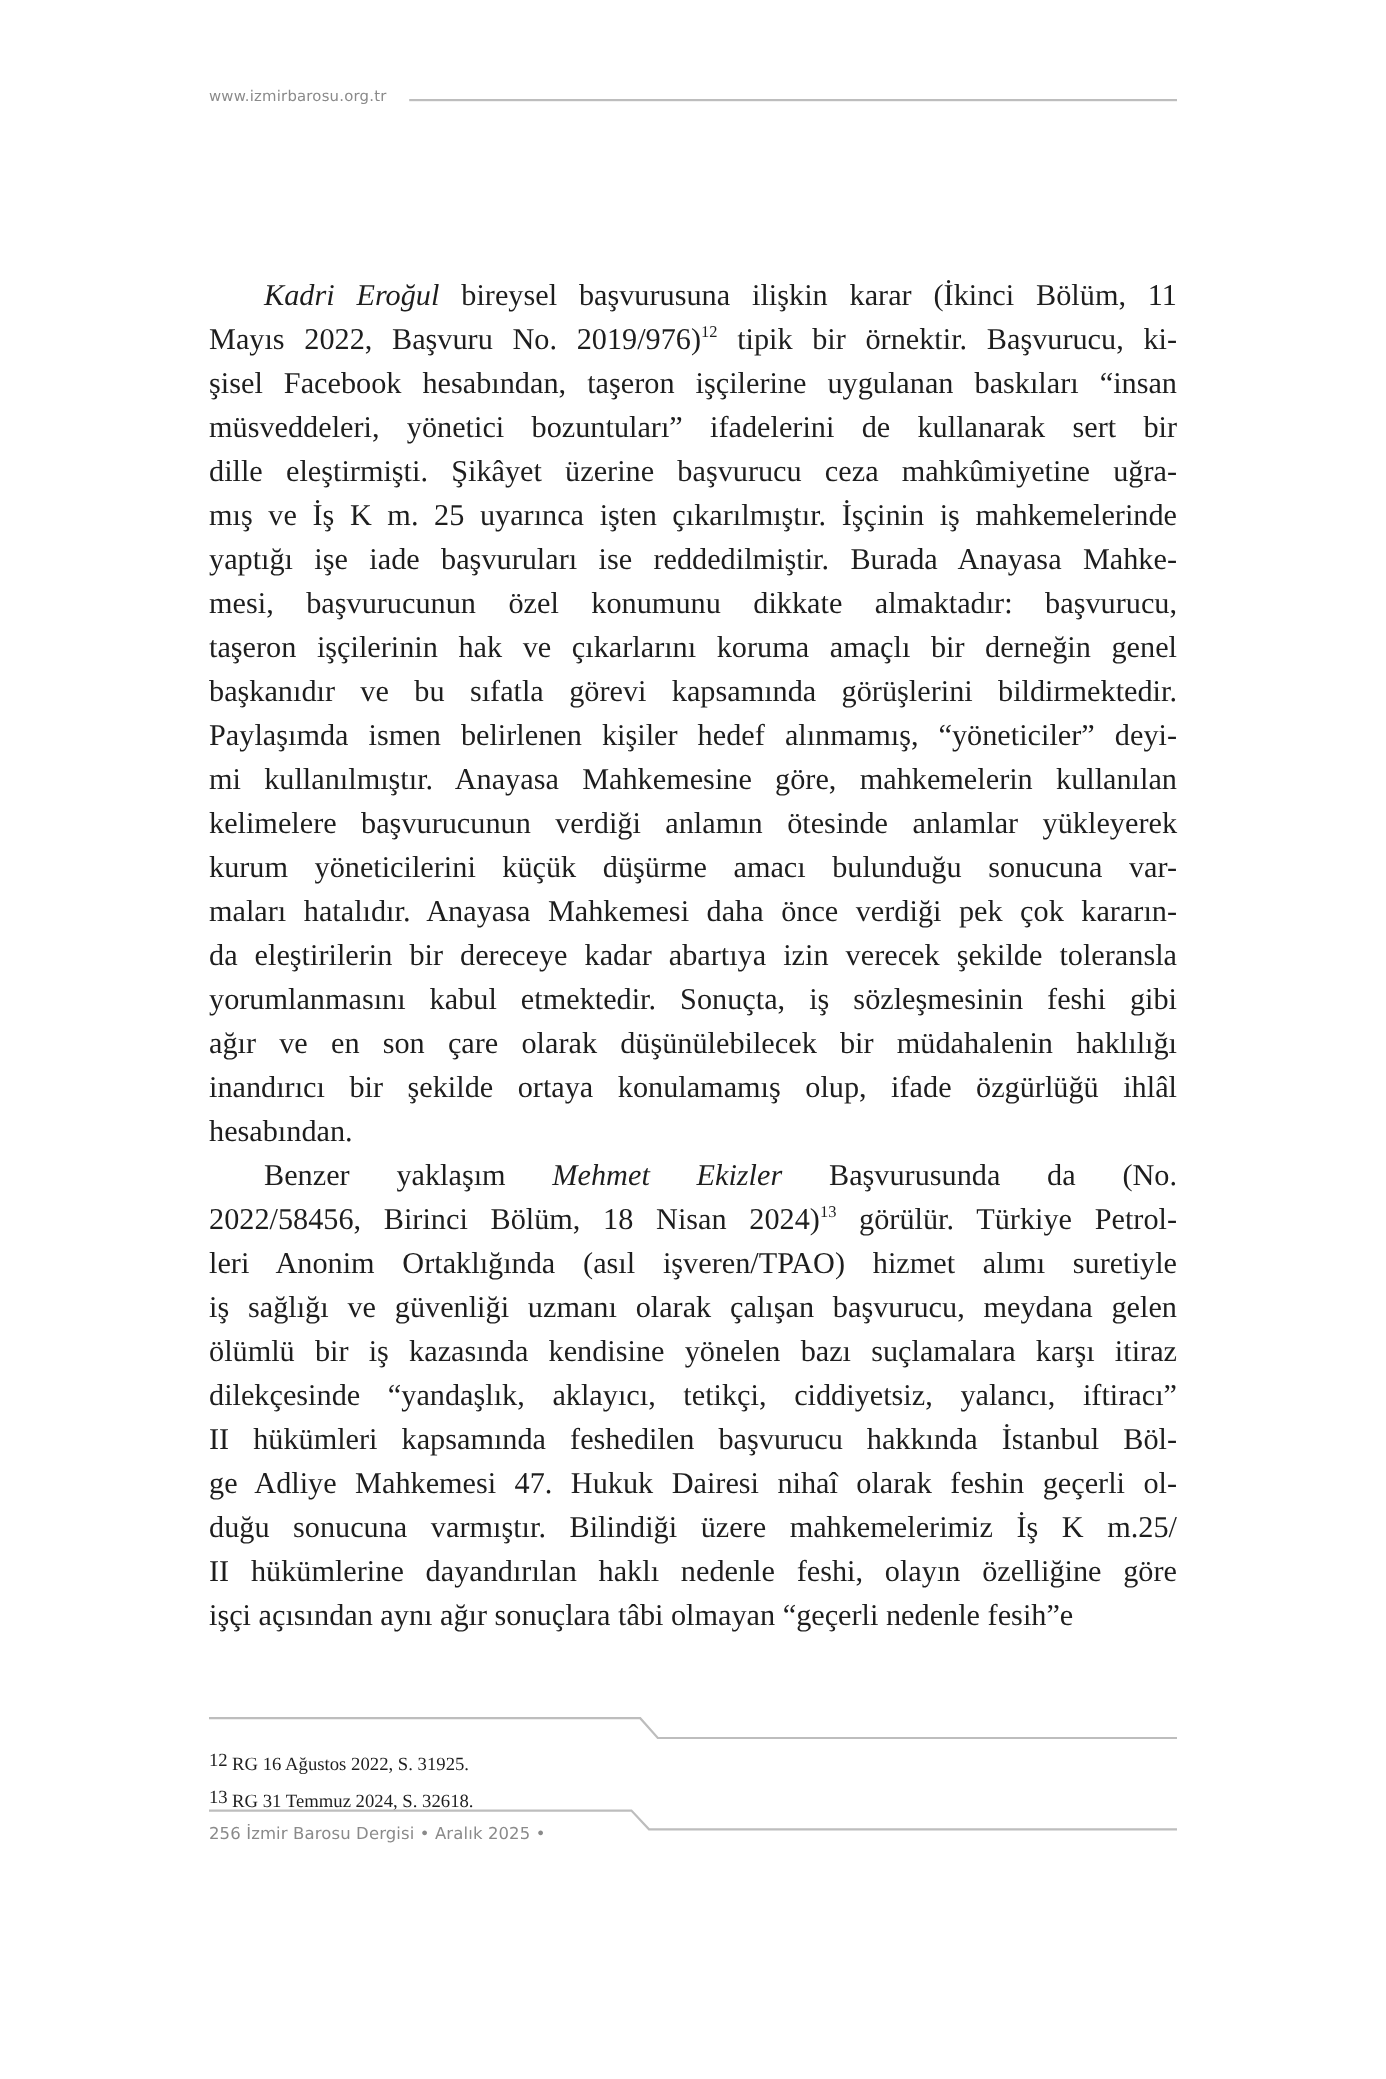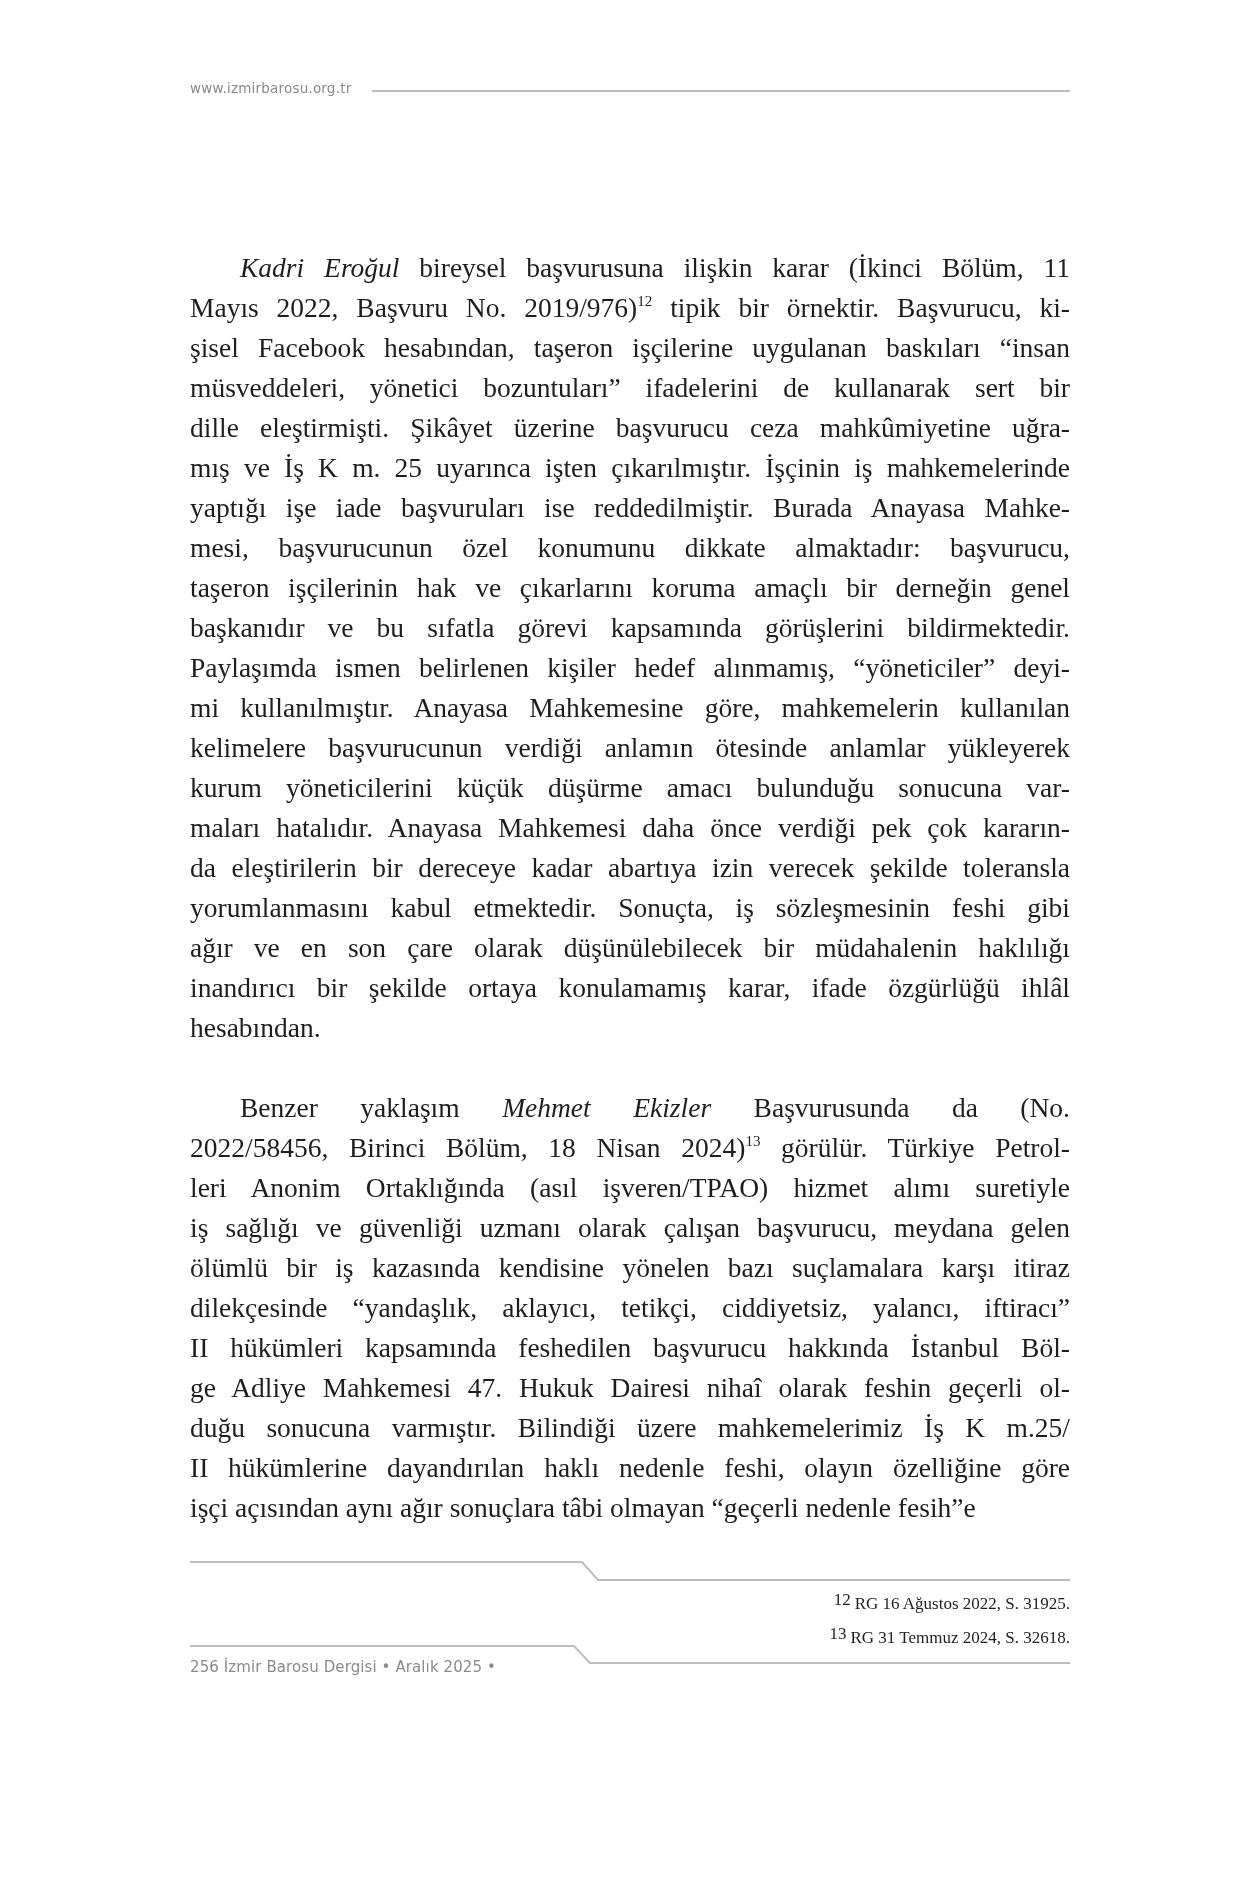--- a/index.html
+++ b/index.html
@@ -5,30 +5,30 @@
   html, body { margin: 0; padding: 0; background: #ffffff; }
   body { width: 1260px; height: 1890px; position: relative; overflow: hidden; }
   .page { position: absolute; left: 0; top: 0; width: 1260px; height: 1890px; background: #fff; }
 
   .header { position: absolute; left: 190px; top: 80px; height: 24px; width: 880px; }
   .header-url { position: absolute; left: 0; top: 0; font-family: "DejaVu Sans", sans-serif; font-size: 13.5px; color: #8a8a8a; letter-spacing: 0.2px; white-space: nowrap; }
   .header-rule { position: absolute; left: 182px; top: 10px; right: 0; height: 2px; background: #bdbdbd; }
 
   .body-text { position: absolute; left: 190px; top: 248px; width: 880px; font-family: "Liberation Serif", serif; font-size: 27.5px; line-height: 40px; color: #1e1e1e; text-align: justify; }
   .para { margin: 0; text-indent: 50px; }
-  .para + .para { margin-top: 40px; }
+  .para + .para { }
   .line { display: block; text-align: justify; text-align-last: justify; text-indent: 0; white-space: nowrap; }
   .line.first { padding-left: 50px; }
   .line.last { text-align-last: left; }
   sup { font-size: 15px; vertical-align: 11px; line-height: 0; }
   i { }
 
   .fn-rule { position: absolute; left: 190px; top: 1556px; width: 880px; height: 30px; }
   .footnotes { position: absolute; left: 190px; top: 1590px; width: 880px; font-family: "Liberation Serif", serif; color: #1e1e1e; }
-  .fn { font-size: 17px; line-height: 20px; height: 30px; white-space: nowrap; text-align: right; }
+  .fn { font-size: 17px; line-height: 20px; height: 30px; white-space: nowrap; }
   .fn .fn-num { font-size: 17px; vertical-align: 4px; margin-right: 4px; }
   .fn + .fn { margin-top: 4px; }
 
   .footer { position: absolute; left: 190px; top: 1644px; width: 880px; height: 40px; }
   .footer-text { position: absolute; left: 0; top: 14px; font-family: "DejaVu Sans", sans-serif; font-size: 15px; color: #8a8a8a; white-space: nowrap; letter-spacing: 0.1px; }
 </style>
 </head>
 <body>
 
 <div class="page">
@@ -51,21 +51,21 @@
         <span class="line"><span>taşeron işçilerinin hak ve çıkarlarını koruma amaçlı bir derneğin genel</span></span>
         <span class="line"><span>başkanıdır ve bu sıfatla görevi kapsamında görüşlerini bildirmektedir.</span></span>
         <span class="line"><span>Paylaşımda ismen belirlenen kişiler hedef alınmamış, “yöneticiler” deyi-</span></span>
         <span class="line"><span>mi kullanılmıştır. Anayasa Mahkemesine göre, mahkemelerin kullanılan</span></span>
         <span class="line"><span>kelimelere başvurucunun verdiği anlamın ötesinde anlamlar yükleyerek</span></span>
         <span class="line"><span>kurum yöneticilerini küçük düşürme amacı bulunduğu sonucuna var-</span></span>
         <span class="line"><span>maları hatalıdır. Anayasa Mahkemesi daha önce verdiği pek çok kararın-</span></span>
         <span class="line"><span>da eleştirilerin bir dereceye kadar abartıya izin verecek şekilde toleransla</span></span>
         <span class="line"><span>yorumlanmasını kabul etmektedir. Sonuçta, iş sözleşmesinin feshi gibi</span></span>
         <span class="line"><span>ağır ve en son çare olarak düşünülebilecek bir müdahalenin haklılığı</span></span>
-        <span class="line"><span>inandırıcı bir şekilde ortaya konulamamış karar, ifade özgürlüğü ihlâl</span></span>
+        <span class="line"><span>inandırıcı bir şekilde ortaya konulamamış olup, ifade özgürlüğü ihlâl</span></span>
         <span class="line last"><span>hesabından.</span></span>
       </div>
     <div class="para" id="para1">
         <span class="line first"><span>Benzer yaklaşım </span><i>Mehmet Ekizler</i><span> Başvurusunda da (No.</span></span>
         <span class="line"><span>2022/58456, Birinci Bölüm, 18 Nisan 2024)</span><sup>13</sup><span> görülür. Türkiye Petrol-</span></span>
         <span class="line"><span>leri Anonim Ortaklığında (asıl işveren/TPAO) hizmet alımı suretiyle</span></span>
         <span class="line"><span>iş sağlığı ve güvenliği uzmanı olarak çalışan başvurucu, meydana gelen</span></span>
         <span class="line"><span>ölümlü bir iş kazasında kendisine yönelen bazı suçlamalara karşı itiraz</span></span>
         <span class="line"><span>dilekçesinde “yandaşlık, aklayıcı, tetikçi, ciddiyetsiz, yalancı, iftiracı”</span></span>
         <span class="line"><span>II hükümleri kapsamında feshedilen başvurucu hakkında İstanbul Böl-</span></span>

